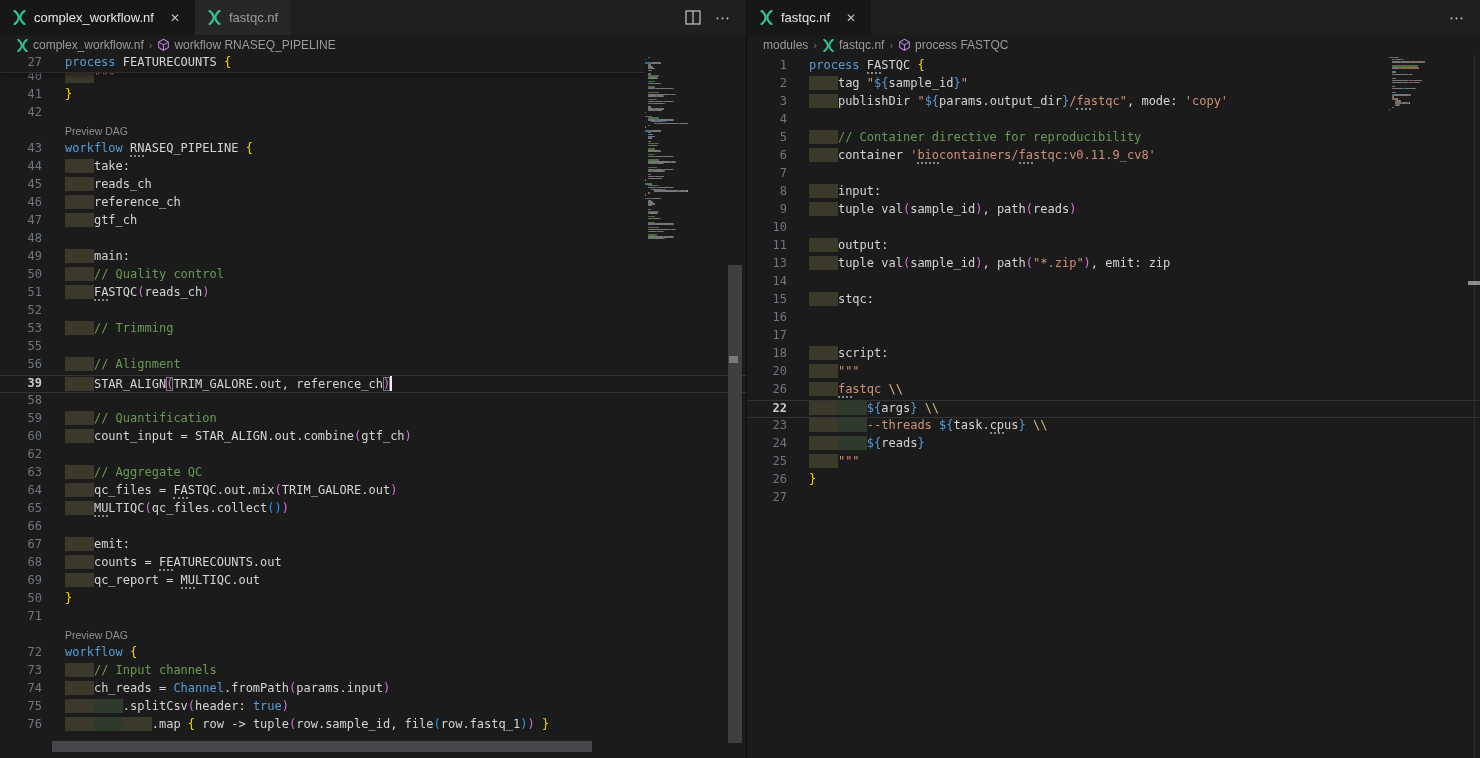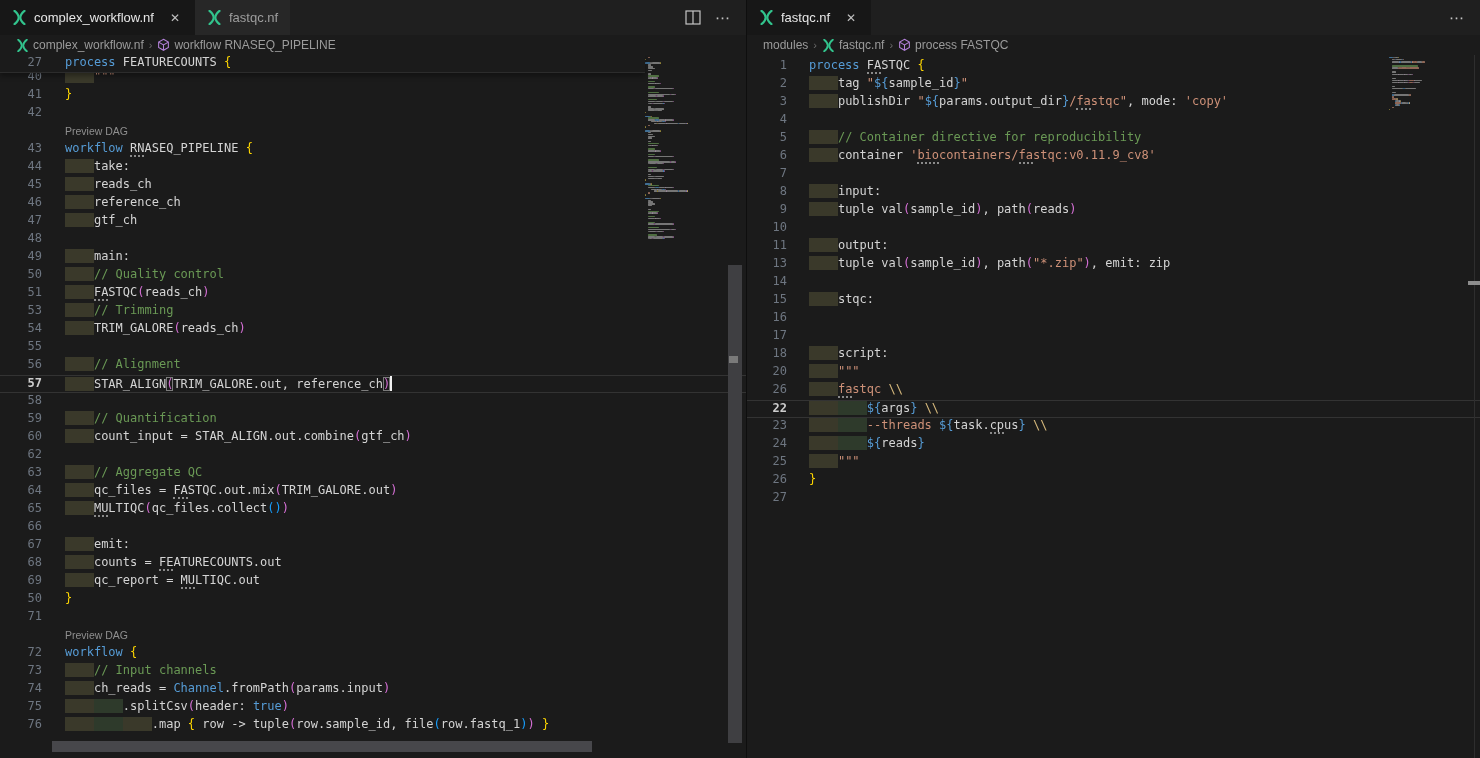--- a/index.html
+++ b/index.html
@@ -171,37 +171,37 @@
           </div>
           <div class="row">
             <span class="num">50</span>
             <span class="code"><span class="ind1">    </span><span class="tk-c">// Quality control</span></span>
           </div>
           <div class="row">
             <span class="num">51</span>
             <span class="code"><span class="ind1">    </span><span class="tk-w tk-d">FA</span><span class="tk-w">STQC</span><span class="tk-p">(</span><span class="tk-w">reads_ch</span><span class="tk-p">)</span></span>
           </div>
           <div class="row">
+            <span class="num">52</span>
+            <span class="code"></span>
+          </div>
+          <div class="row">
             <span class="num">53</span>
             <span class="code"><span class="ind1">    </span><span class="tk-c">// Trimming</span></span>
           </div>
           <div class="row">
-            <span class="num">54</span>
-            <span class="code"><span class="ind1">    </span><span class="tk-w">TRIM_GALORE</span><span class="tk-p">(</span><span class="tk-w">reads_ch</span><span class="tk-p">)</span></span>
-          </div>
-          <div class="row">
             <span class="num">55</span>
             <span class="code"></span>
           </div>
           <div class="row">
             <span class="num">56</span>
             <span class="code"><span class="ind1">    </span><span class="tk-c">// Alignment</span></span>
           </div>
           <div class="row cur">
-            <span class="num">57</span>
+            <span class="num">39</span>
             <span class="code"><span class="ind1">    </span><span class="tk-w">STAR_ALIGN</span><span class="tk-p tk-bx">(</span><span class="tk-w">TRIM_GALORE.out, reference_ch</span><span class="tk-p tk-bx">)</span><span class="caret"></span></span>
           </div>
           <div class="row">
             <span class="num">58</span>
             <span class="code"></span>
           </div>
           <div class="row">
             <span class="num">59</span>
             <span class="code"><span class="ind1">    </span><span class="tk-c">// Quantification</span></span>
           </div>

